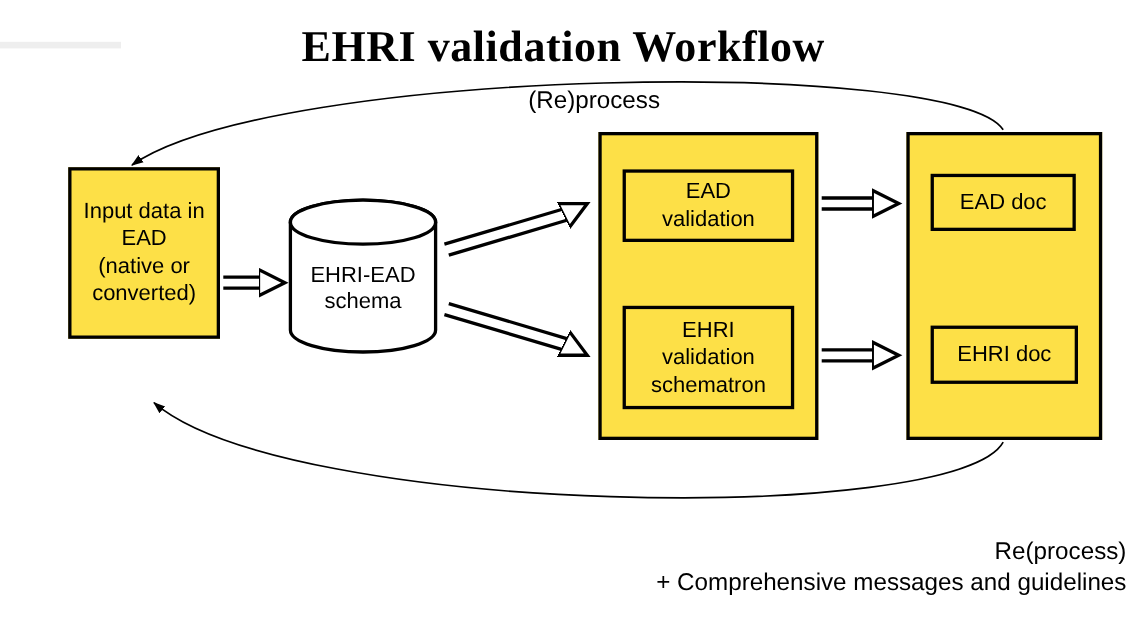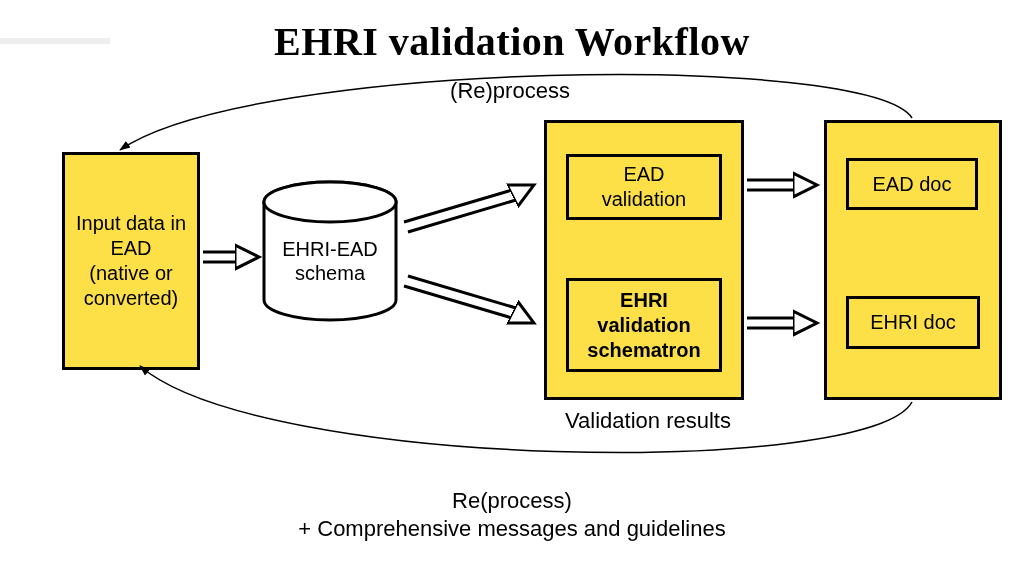--- a/index.html
+++ b/index.html
@@ -37,21 +37,21 @@
     justify-content: center;
     text-align: center;
     font-size: 20px;
     line-height: 1.25;
     padding: 6px;
     box-sizing: border-box;
   }
   .label {
     position: absolute;
     font-size: 22px;
-    text-align: center;
+    text-align: right;
     color: #000;
   }
   svg.overlay {
     position: absolute;
     left: 0;
     top: 0;
     width: 1024px;
     height: 576px;
     pointer-events: none;
   }
@@ -72,51 +72,50 @@
 <body>
 
 <div class="canvas">
 
   <div class="watermark"></div>
 
   <div class="title">EHRI validation Workflow</div>
 
   <div class="label" style="top:78px; left:420px; width:180px;">(Re)process</div>
 
-  <div class="box" style="left:62px; top:152px; width:138px; height:218px; font-size:20px;">
+  <div class="box" style="left:62px; top:152px; width:138px; height:156px; font-size:20px;">
     <span style="white-space:pre-line;">Input data in
 EAD
 (native or
 converted)</span>
   </div>
 
   <div class="box" style="left:544px; top:120px; width:200px; height:280px; padding:0;"></div>
 
   <div class="box" style="left:566px; top:154px; width:156px; height:66px;">
     <span style="white-space:pre-line;">EAD
 validation</span>
   </div>
 
   <div class="box" style="left:566px; top:278px; width:156px; height:94px;">
-    <span style="white-space:pre-line;font-weight:bold;">EHRI
+    <span style="white-space:pre-line;">EHRI
 validation
 schematron</span>
   </div>
 
   <div class="box" style="left:824px; top:120px; width:178px; height:280px; padding:0;"></div>
 
   <div class="box" style="left:846px; top:158px; width:132px; height:52px;">
     <span>EAD doc</span>
   </div>
 
   <div class="box" style="left:846px; top:296px; width:134px; height:53px;">
     <span>EHRI doc</span>
   </div>
 
-  <div class="label" style="top:408px; left:548px; width:200px;">Validation results</div>
 
   <div class="label" style="top:516px; left:0; width:1024px;">+ Comprehensive messages and guidelines</div>
   <div class="label" style="top:488px; left:0; width:1024px;">Re(process)</div>
 
   <svg class="overlay" viewBox="0 0 1024 576">
     <defs>
 
       <marker id="bighead" markerWidth="30" markerHeight="30" refX="4" refY="15" orient="auto" markerUnits="userSpaceOnUse">
         <path d="M0,3 L24,15 L0,27 Z" fill="#fff" stroke="#000" stroke-width="3"></path>
       </marker>

